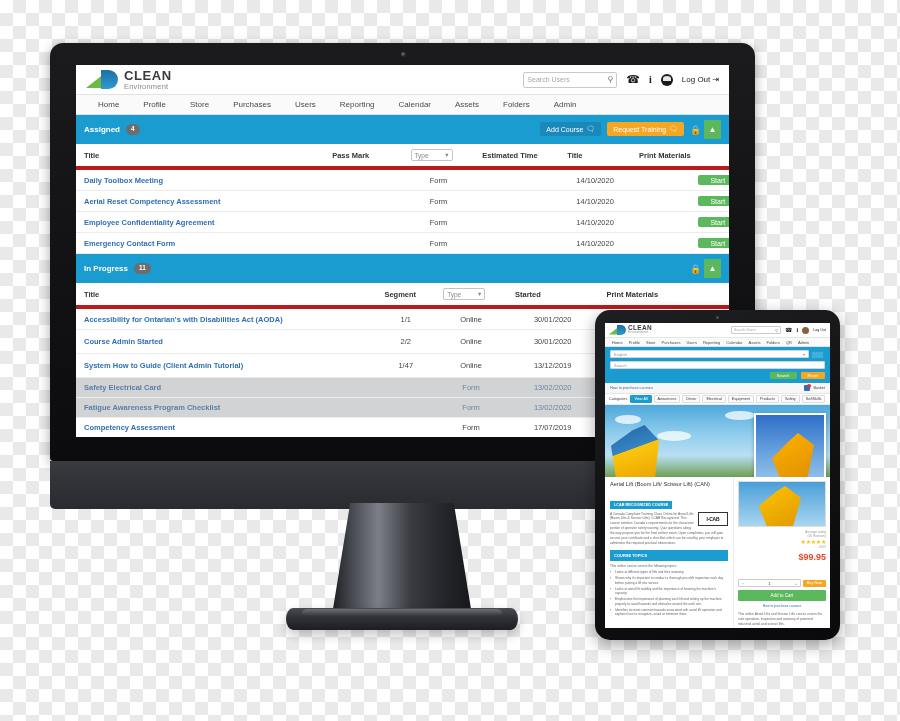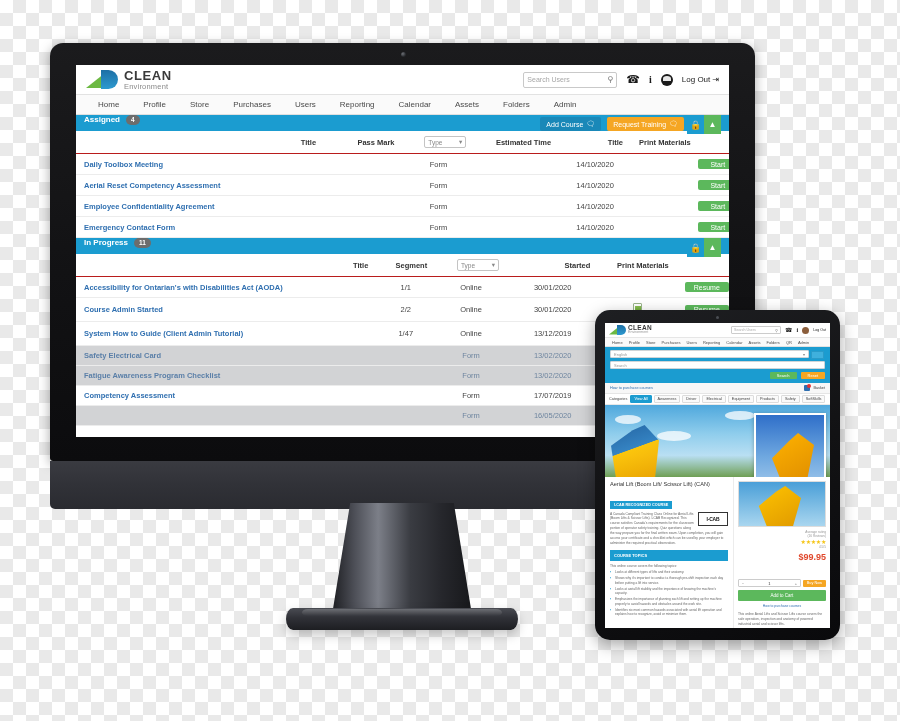--- a/index.html
+++ b/index.html
@@ -110,21 +110,21 @@
   .app-nav {
     height: 20px; background: #fafafa; border-bottom: 1px solid #e0e0e0;
     display: flex; align-items: center; padding: 0 10px; gap: 0;
   }
   .app-nav a {
     font-size: 8px; color: #4a4a4a; text-decoration: none;
     padding: 0 12px; line-height: 20px; white-space: nowrap;
   }
 
   .sec-bar {
-    height: 16px; background: #1b9cd0; display: flex; align-items: flex-start;
+    height: 29px; background: #1b9cd0; display: flex; align-items: center;
     padding: 0 8px; gap: 6px; position: relative;
   }
   .sec-title { color: #fff; font-size: 8px; font-weight: bold; }
   .sec-count {
     background: #6d6d6d; color: #fff; font-size: 6.5px; font-weight: bold;
     border-radius: 8px; padding: 1px 5px; line-height: 1.3;
   }
   .sec-actions { margin-left: auto; display: flex; align-items: stretch; gap: 0; height: 19px; }
   .btn-pill {
     font-size: 7px; color: #fff; border-radius: 2px; padding: 0 6px;
@@ -134,22 +134,22 @@
   .btn-req { background: #f5a623; }
   .icon-sq {
     width: 17px; display: flex; align-items: center; justify-content: center;
     font-size: 9px; color: #fff;
   }
   .icon-sq.lock { background: #1b9cd0; }
   .icon-sq.chev { background: #5cb85c; font-size: 8px; }
 
   table.grid { width: 100%; border-collapse: collapse; table-layout: fixed; }
   table.grid th {
-    font-size: 7.5px; font-weight: bold; color: #333; text-align: right;
-    padding: 5px 8px; border-bottom: 1px solid #b91c1c; background: #fff;
+    font-size: 7.5px; font-weight: bold; color: #333; text-align: left;
+    padding: 5px 8px; border-bottom: 4px solid #b91c1c; background: #fff;
   }
   table.grid td {
     font-size: 7.5px; color: #444; padding: 5px 8px;
     border-bottom: 1px solid #ececec; white-space: nowrap;
     overflow: hidden; text-overflow: ellipsis;
   }
   table.grid td.title a { color: #2f6fb0; font-weight: bold; text-decoration: none; }
   tr.alt td { background: #d2d3d5; }
   tr.alt td.title a { color: #5a7fa8; }
   tr.alt td.dim { color: #6f86a0; }

